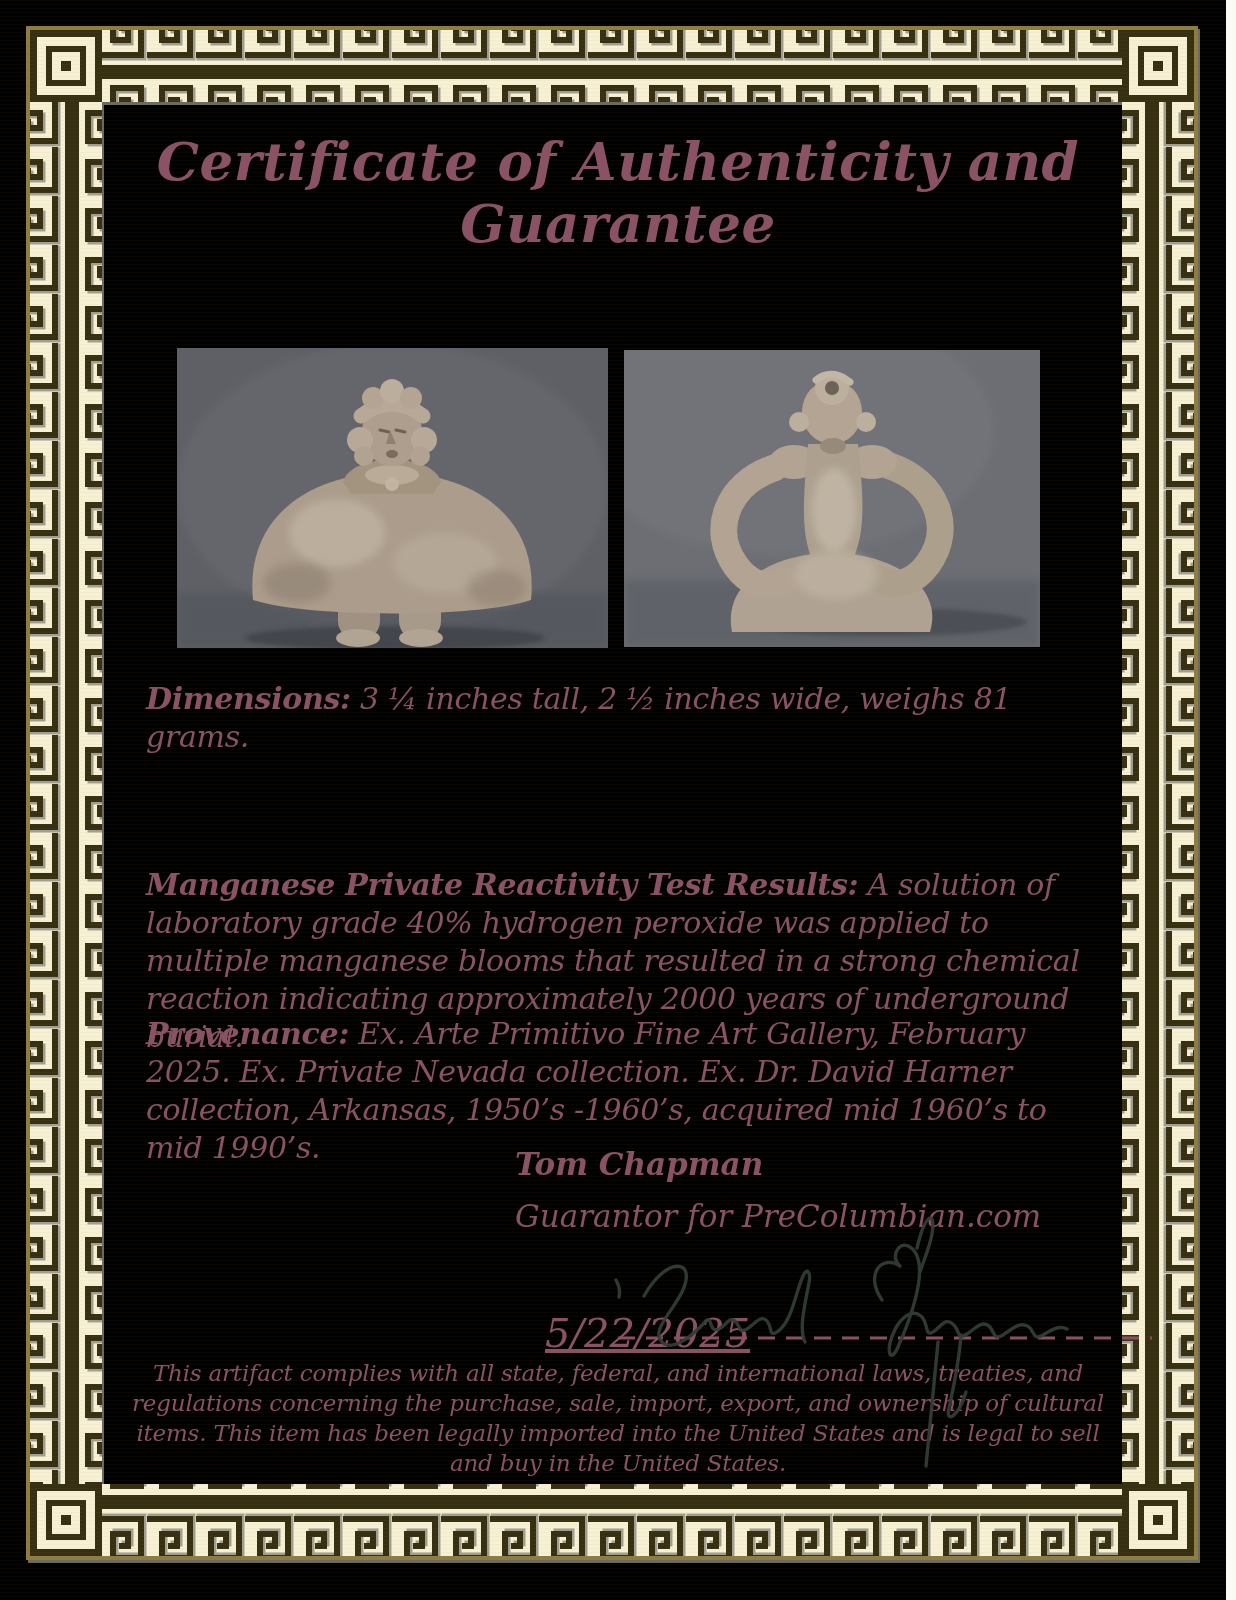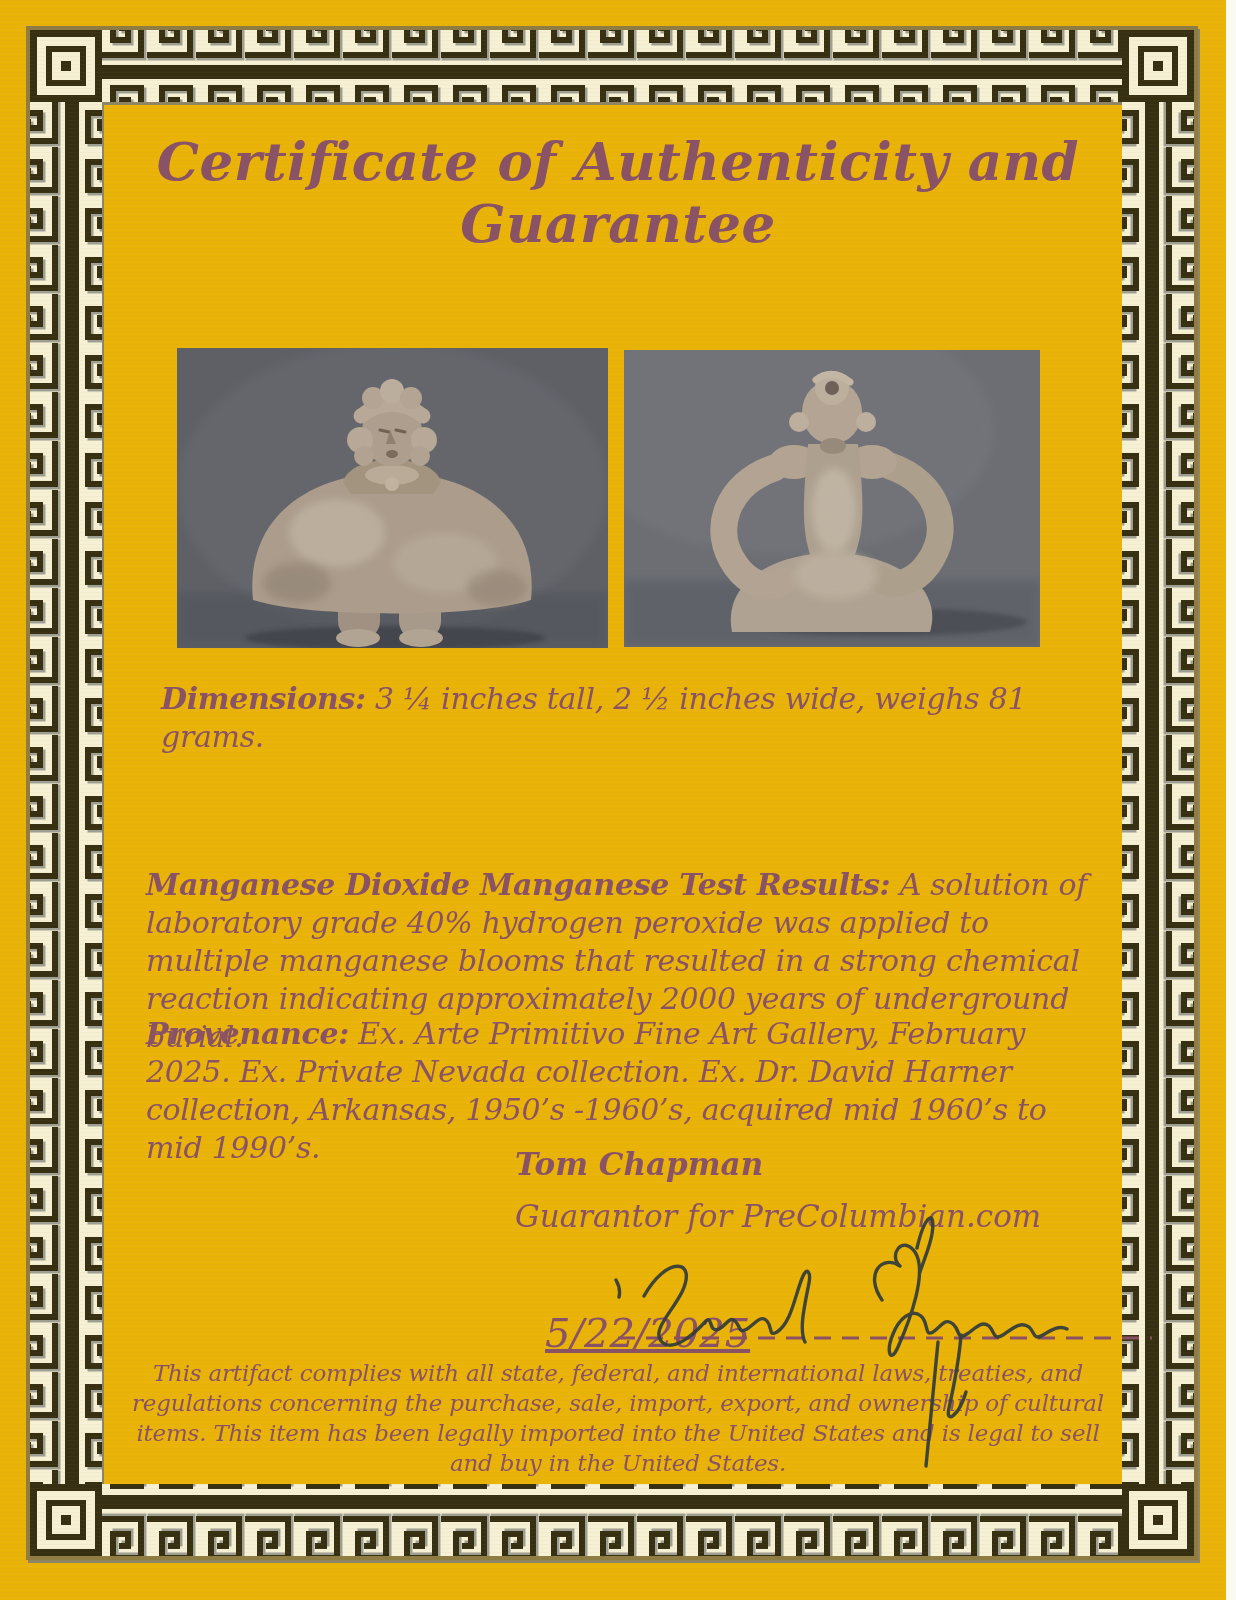--- a/index.html
+++ b/index.html
@@ -1,18 +1,18 @@
 <!DOCTYPE html>
 <html><head>
 <meta charset="utf-8">
 <style>
   html,body{margin:0;padding:0;background:#e8e4cf;}
   #page{
     position:relative;width:1236px;height:1600px;overflow:hidden;
-    background:#eab308;
+    background:#000000;
     font-family:"DejaVu Serif","Liberation Serif",serif;
   }
   #page::before{ 
     content:"";position:absolute;inset:0;pointer-events:none;z-index:5;
     background:repeating-linear-gradient(180deg, rgba(160,140,70,0.055) 0 1px, rgba(0,0,0,0) 1px 4px);
   }
   .scan-edge{position:absolute;right:0;top:0;width:10px;height:100%;background:#fbfaf2;z-index:6;}
 
   svg.frame{position:absolute;left:0;top:0;z-index:4;}
   .frame-shadow{filter:drop-shadow(2px 3px 0 rgba(125,125,118,0.85));}
@@ -25,21 +25,21 @@
   .intro{
     left:108px;top:214px;width:1020px;text-align:center;
     font-size:33px;font-weight:bold;font-style:italic;line-height:46px;
   }
   .intro span{display:block;}
   .body-par{
     left:146px;width:952px;font-size:30px;font-style:italic;line-height:38px;
     letter-spacing:-0.3px;
   }
   .body-par b{font-style:italic;}
-  .p-dimensions{top:650px;margin-left:15px;}
+  .p-dimensions{top:650px;}
   .p-description{top:708px;}
   .p-manganese{top:836px;}
   .p-provenance{top:998px;margin-top:17px;}
 
   .sig-name{left:515px;top:1146px;font-size:31px;font-weight:bold;font-style:italic;}
   .sig-role{left:515px;top:1198px;font-size:31px;font-weight:normal;font-style:italic;}
   .sig-date{left:545px;top:1310px;font-size:40px;font-style:italic;text-decoration:underline;}
 
   .footer{
     left:123px;top:1358px;width:990px;text-align:center;
@@ -176,21 +176,21 @@
       <circle cx="208" cy="38" r="17" fill="#bdaf9e"></circle>
       <circle cx="208" cy="38" r="7" fill="#6d6258"></circle>
       <path d="M192,30 Q208,18 226,32" stroke="#c4b6a5" stroke-width="7" fill="none" stroke-linecap="round"></path>
       <ellipse cx="209" cy="96" rx="13" ry="8" fill="#978a7a"></ellipse>
     </g>
   </svg>
 
   <p class="txt body-par p-dimensions"><b>Dimensions:</b> <span>3 ¼ inches tall, 2 ½ inches wide, weighs 81 grams.</span></p>
 
 
-  <p class="txt body-par p-manganese"><b>Manganese Dioxide Manganese Test Results:</b> <span>A solution of laboratory grade 40% hydrogen peroxide was applied to multiple manganese blooms that resulted in a strong chemical reaction indicating approximately 2000 years of underground burial.</span></p>
+  <p class="txt body-par p-manganese"><b>Manganese Private Reactivity Test Results:</b> <span>A solution of laboratory grade 40% hydrogen peroxide was applied to multiple manganese blooms that resulted in a strong chemical reaction indicating approximately 2000 years of underground burial.</span></p>
 
   <p class="txt body-par p-provenance"><b>Provenance:</b> <span>Ex. Arte Primitivo Fine Art Gallery, February 2025. Ex. Private Nevada collection. Ex. Dr. David Harner collection, Arkansas, 1950’s -1960’s, acquired mid 1960’s to mid 1990’s.</span></p>
 
   <div class="txt sig-name">Tom Chapman</div>
   <div class="txt sig-role">Guarantor for PreColumbian.com</div>
   <div class="txt sig-date">5/22/2025</div>
 
   <svg id="signature-block" width="620" height="300" viewBox="0 0 620 300">
     <line x1="38" y1="138" x2="572" y2="138" stroke="#8b5163" stroke-width="3.2" stroke-dasharray="17 11"></line>
     <g stroke="#333d3a" stroke-width="3.4" fill="none" stroke-linecap="round" stroke-linejoin="round" opacity="0.93">

